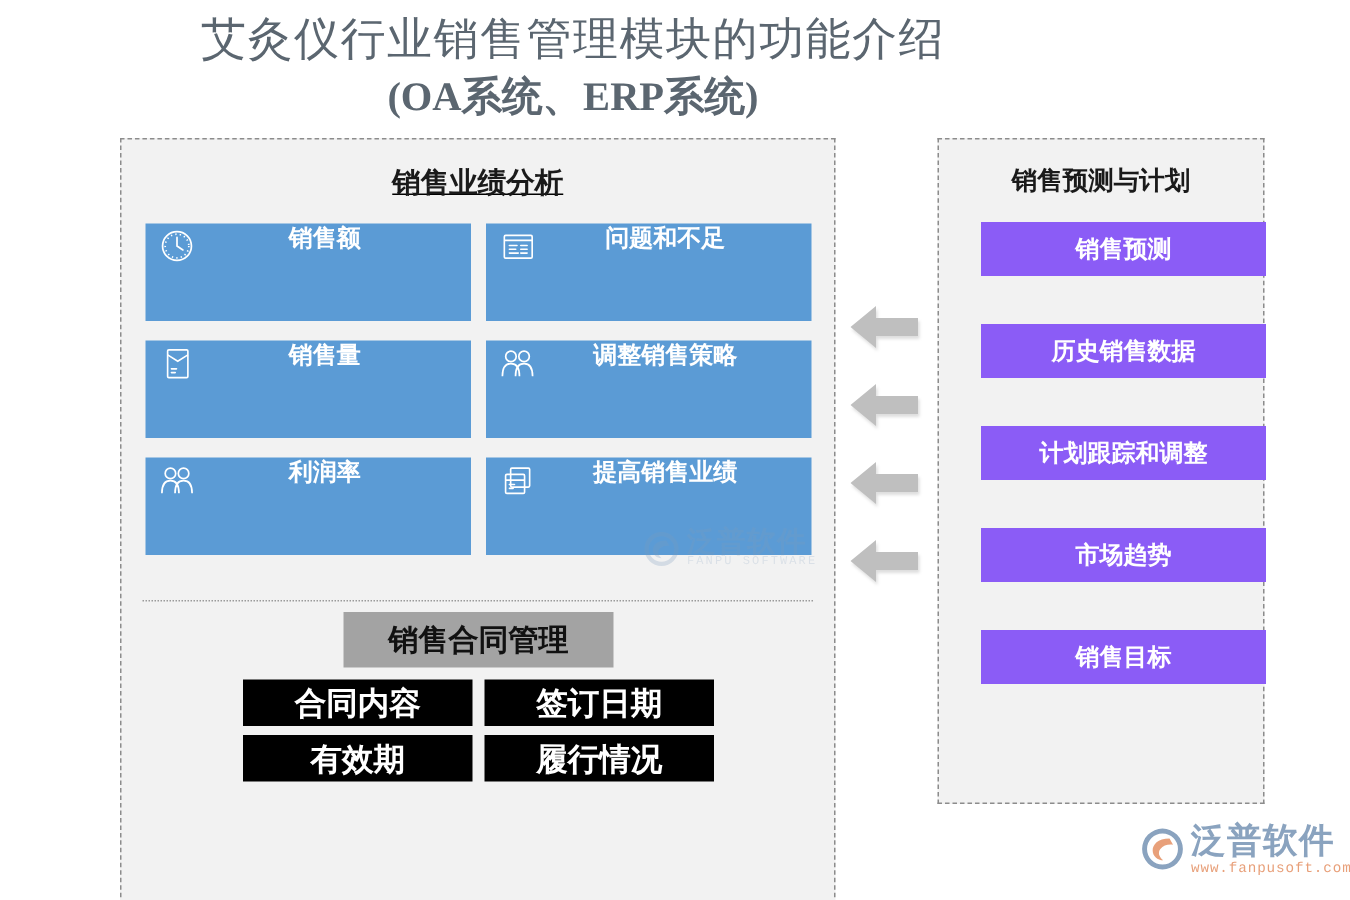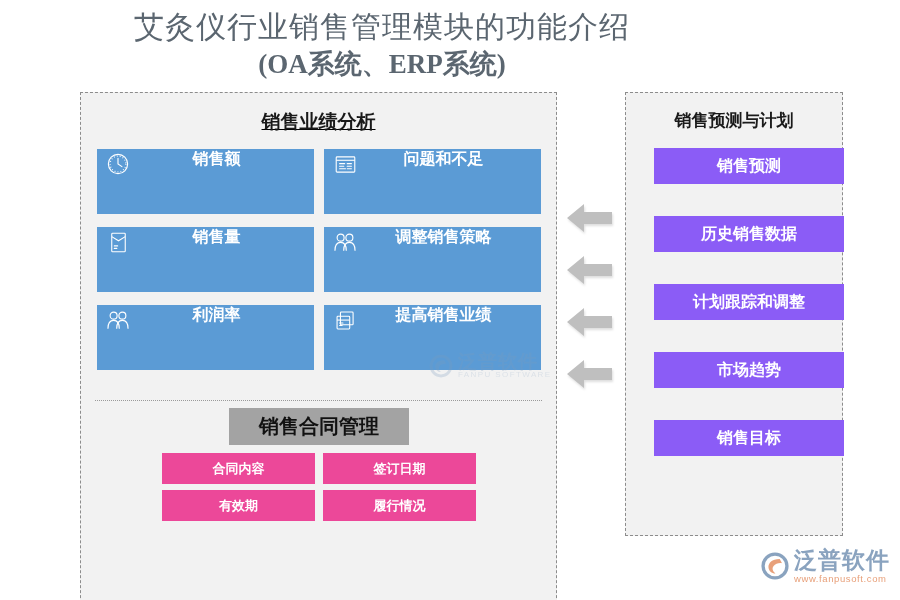--- a/index.html
+++ b/index.html
@@ -141,28 +141,28 @@
     left: 81px;
     top: 360px;
     width: 314px;
     display: flex;
     flex-wrap: wrap;
     gap: 6px 8px;
   }
   .contract-chip {
     width: 153px;
     height: 31px;
-    background: #ec4899;
+    background: #000000;
     display: flex;
     align-items: center;
     justify-content: center;
     color: #ffffff;
     font-family: "Liberation Serif", "DejaVu Serif", serif;
     font-weight: bold;
-    font-size: 13px;
+    font-size: 21px;
   }
 
   
   #forecast-list {
     position: absolute;
     left: 28px;
     top: 55px;
     width: 190px;
     display: flex;
     flex-direction: column;
@@ -218,21 +218,21 @@
     line-height: 1.0;
   }
   .wm-cn {
     font-family: "Liberation Sans", "DejaVu Sans", sans-serif;
     font-weight: bold;
     font-size: 19px;
     color: #7d9bbd;
     letter-spacing: 1px;
   }
   .wm-en {
-    font-family: Liberation Sans, sans-serif;
+    font-family: Liberation Mono, monospace;
     font-size: 8px;
     color: #9ab0c9;
     letter-spacing: 1.4px;
   }
 
   
   #brand-logo {
     position: absolute;
     left: 760px;
     top: 549px;

